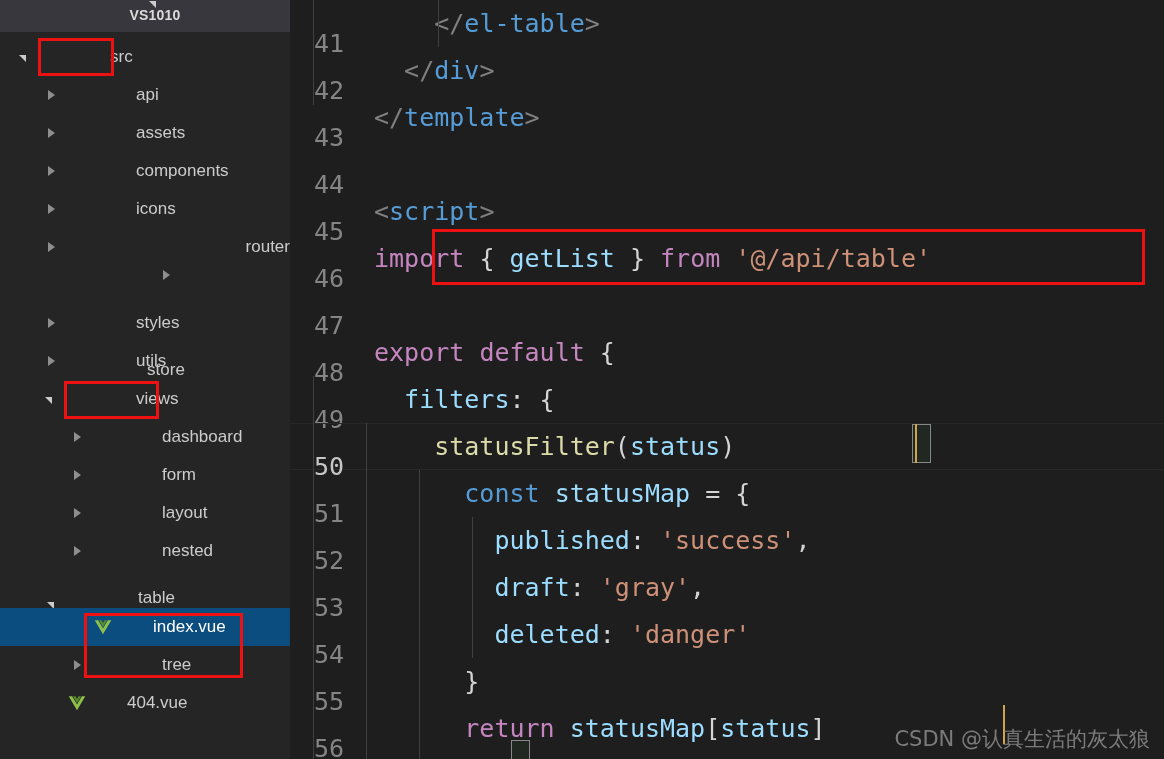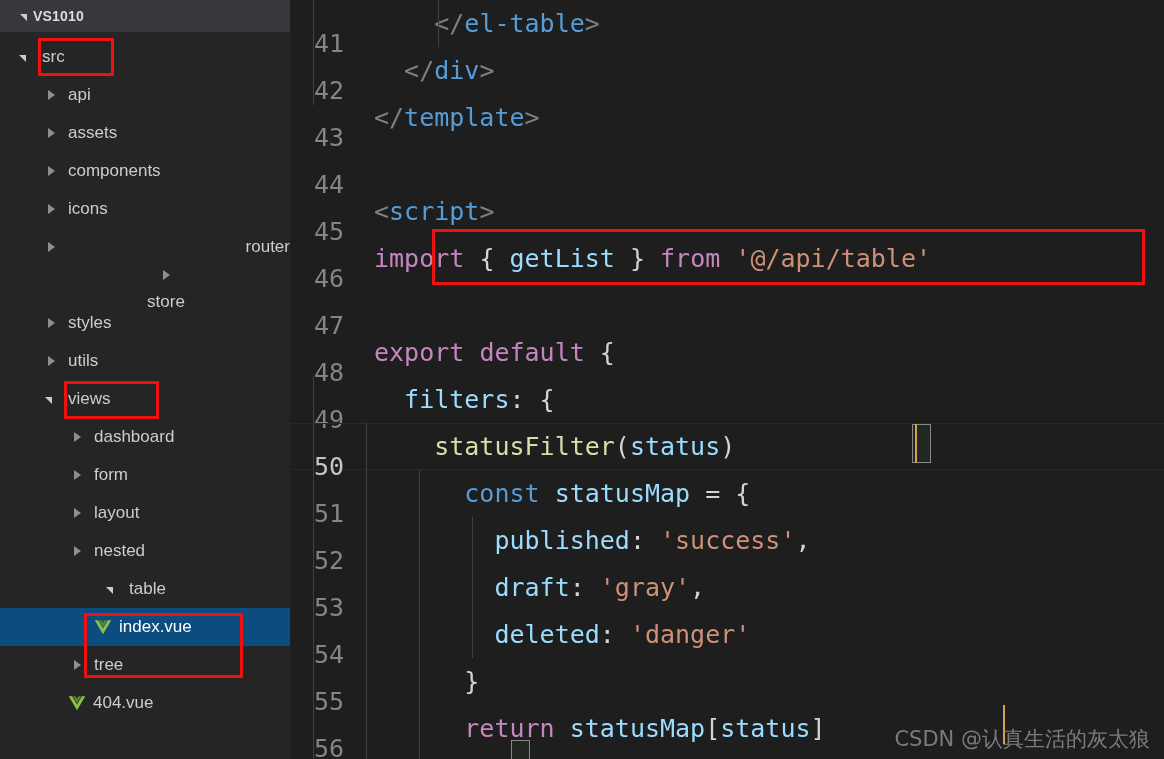--- a/index.html
+++ b/index.html
@@ -24,20 +24,21 @@
     background: #252526;
     flex: 0 0 290px;
     overflow: hidden;
   }
   #sidebar-header {
     height: 32px;
     background: #37373d;
     display: flex;
     align-items: center;
     padding-left: 20px;
+    flex-direction: column;
   }
   .tri {
     width: 0; height: 0;
     display: inline-block;
   }
   
   .tri-down {
     border-left: 7px solid transparent;
     border-top: 7px solid #cccccc;
     margin-right: 6px;
@@ -59,20 +60,21 @@
   }
   #tree {
     padding-top: 6px;
   }
   .tree-row {
     height: 38px;
     display: flex;
     align-items: center;
     position: relative;
     white-space: nowrap;
+    gap: 34px;
   }
   .tree-row.selected { background: #0c4d7f; }
   .tree-label {
     font-size: 17px;
     color: #cccccc;
     font-family: "Liberation Sans", sans-serif;
   }
   .tree-row.selected .tree-label { color: #ffffff; }
   .arrow-slot {
     width: 18px;
@@ -283,21 +285,21 @@
           <span style="width: 8px; flex: 0 0 8px;"></span>
           <span class="tree-label">layout</span>
         </div>
         <div class="tree-row" style="padding-left: 68px;">
           <span class="arrow-slot">
             <span class="tri-right"></span>
           </span>
           <span style="width: 8px; flex: 0 0 8px;"></span>
           <span class="tree-label">nested</span>
         </div>
-        <div class="tree-row" style="padding-left: 103px;">
+        <div class="tree-row" style="padding-left: 44px; align-items: flex-end;">
           <span class="arrow-slot">
             <span class="tri tri-down"></span>
           </span>
           <span style="width: 8px; flex: 0 0 8px;"></span>
           <span class="tree-label">table</span>
         </div>
         <div class="tree-row selected" style="padding-left: 94px;">
           <span class="vue-icon"><svg viewBox="0 0 24 24" width="18" height="18">
               <polygon points="1,3 5.5,3 12,14 18.5,3 23,3 12,21.5" fill="#8dc149"></polygon>
               <polygon points="6.6,3 10,3 12,6.6 14,3 17.4,3 12,12.4" fill="#5a8b2a"></polygon>

